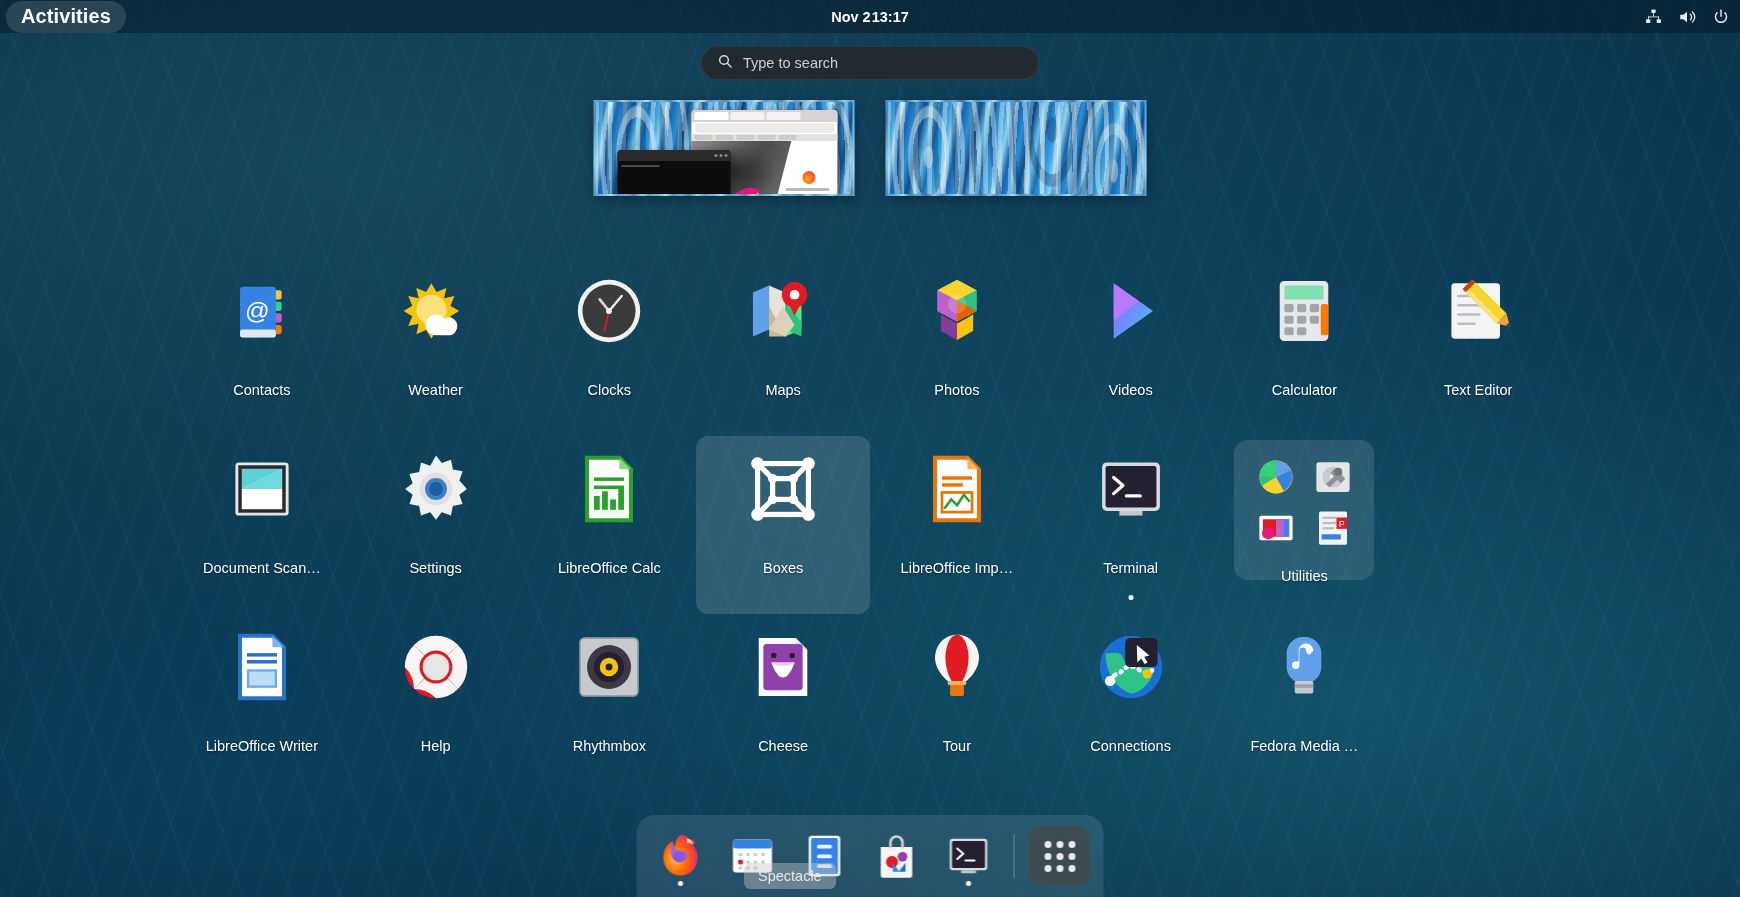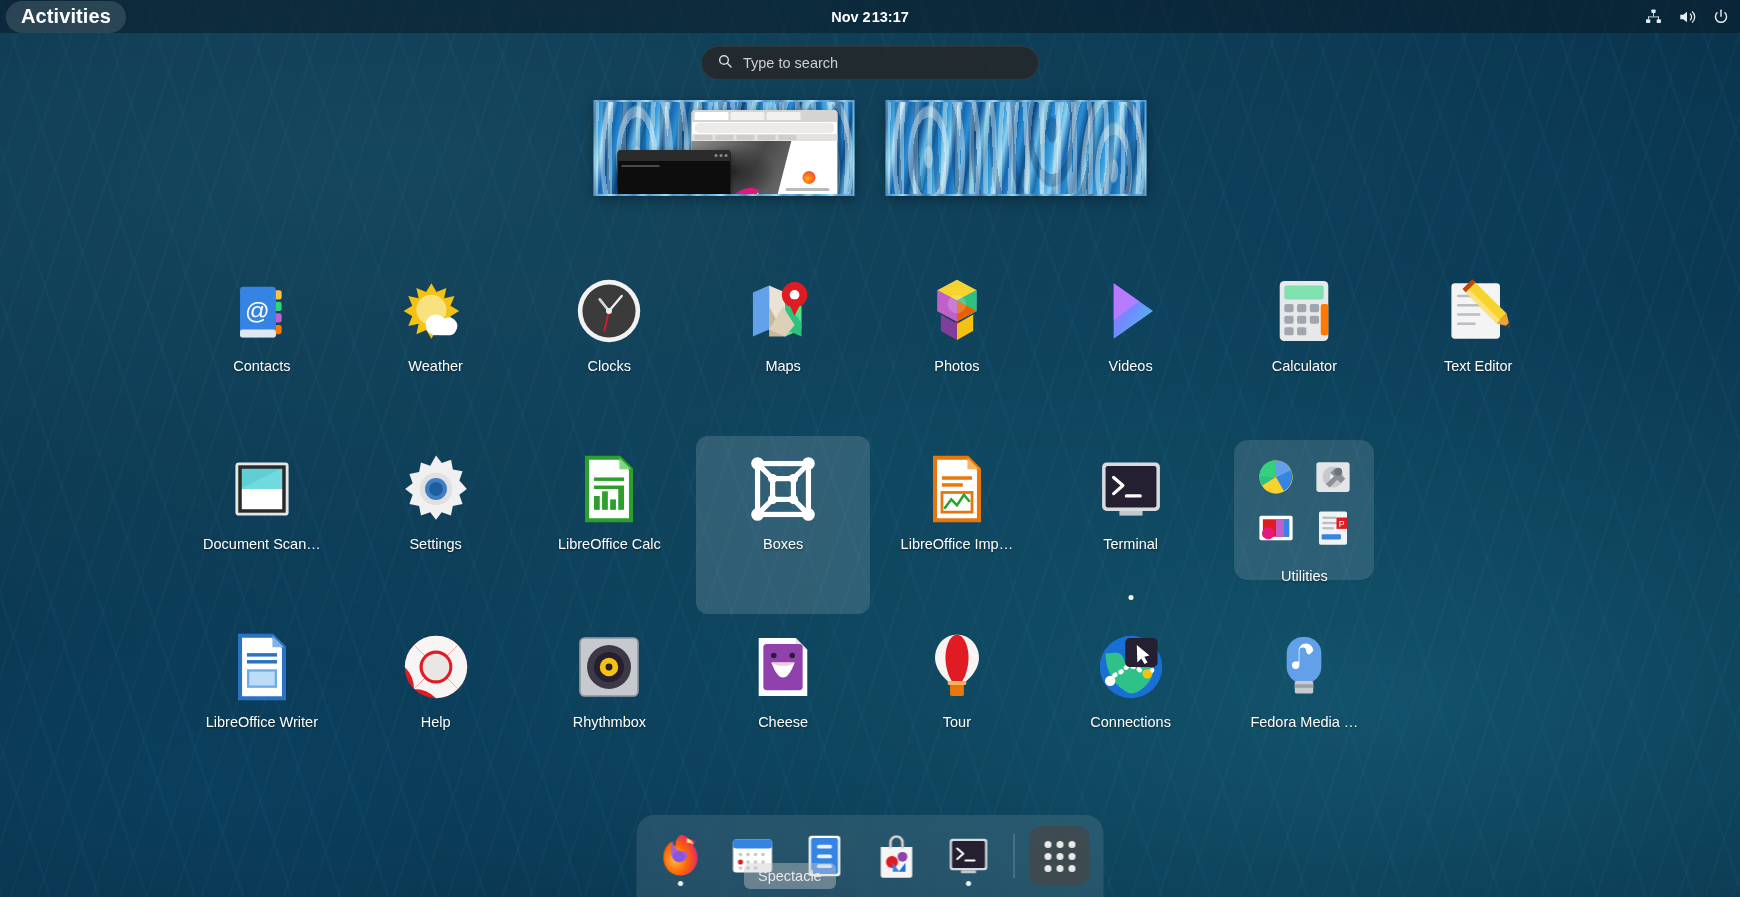--- a/index.html
+++ b/index.html
@@ -153,21 +153,21 @@
     display: flex; flex-direction: column; align-items: center;
     padding-top: 14px; border-radius: 12px; position: relative;
   }
   .app.highlight { background: rgba(255,255,255,0.14); }
   .app-icon {
     width: 78px; height: 78px; position: relative;
     display: flex; align-items: center; justify-content: center;
   }
   .app-icon svg { display: block; }
   .app-label {
-    margin-top: 8px; color: #ffffff; font-size: 14.5px;
+    margin-top: 32px; color: #ffffff; font-size: 14.5px;
     text-align: left; white-space: nowrap;
     text-shadow: 0 1px 2px rgba(0,0,0,0.5);
   }
   .running-dot {
     position: absolute; bottom: 14px; left: 50%; transform: translateX(-50%);
     width: 5px; height: 5px; border-radius: 50%; background: #ffffff;
   }
 
   
   .folder-tile {

